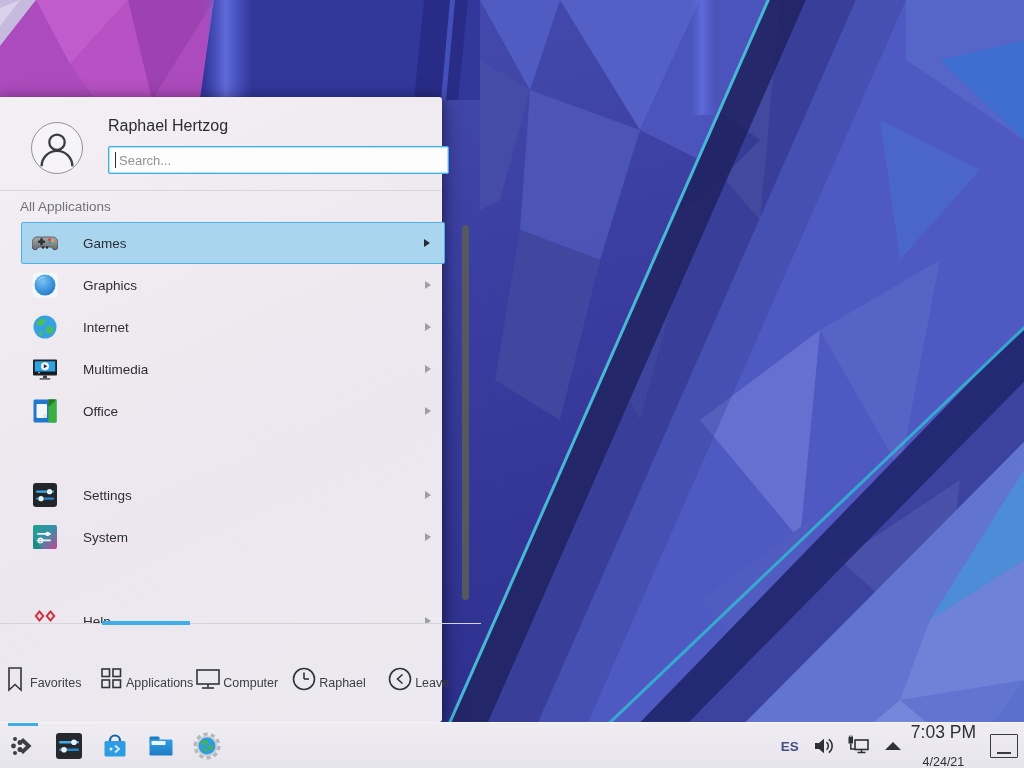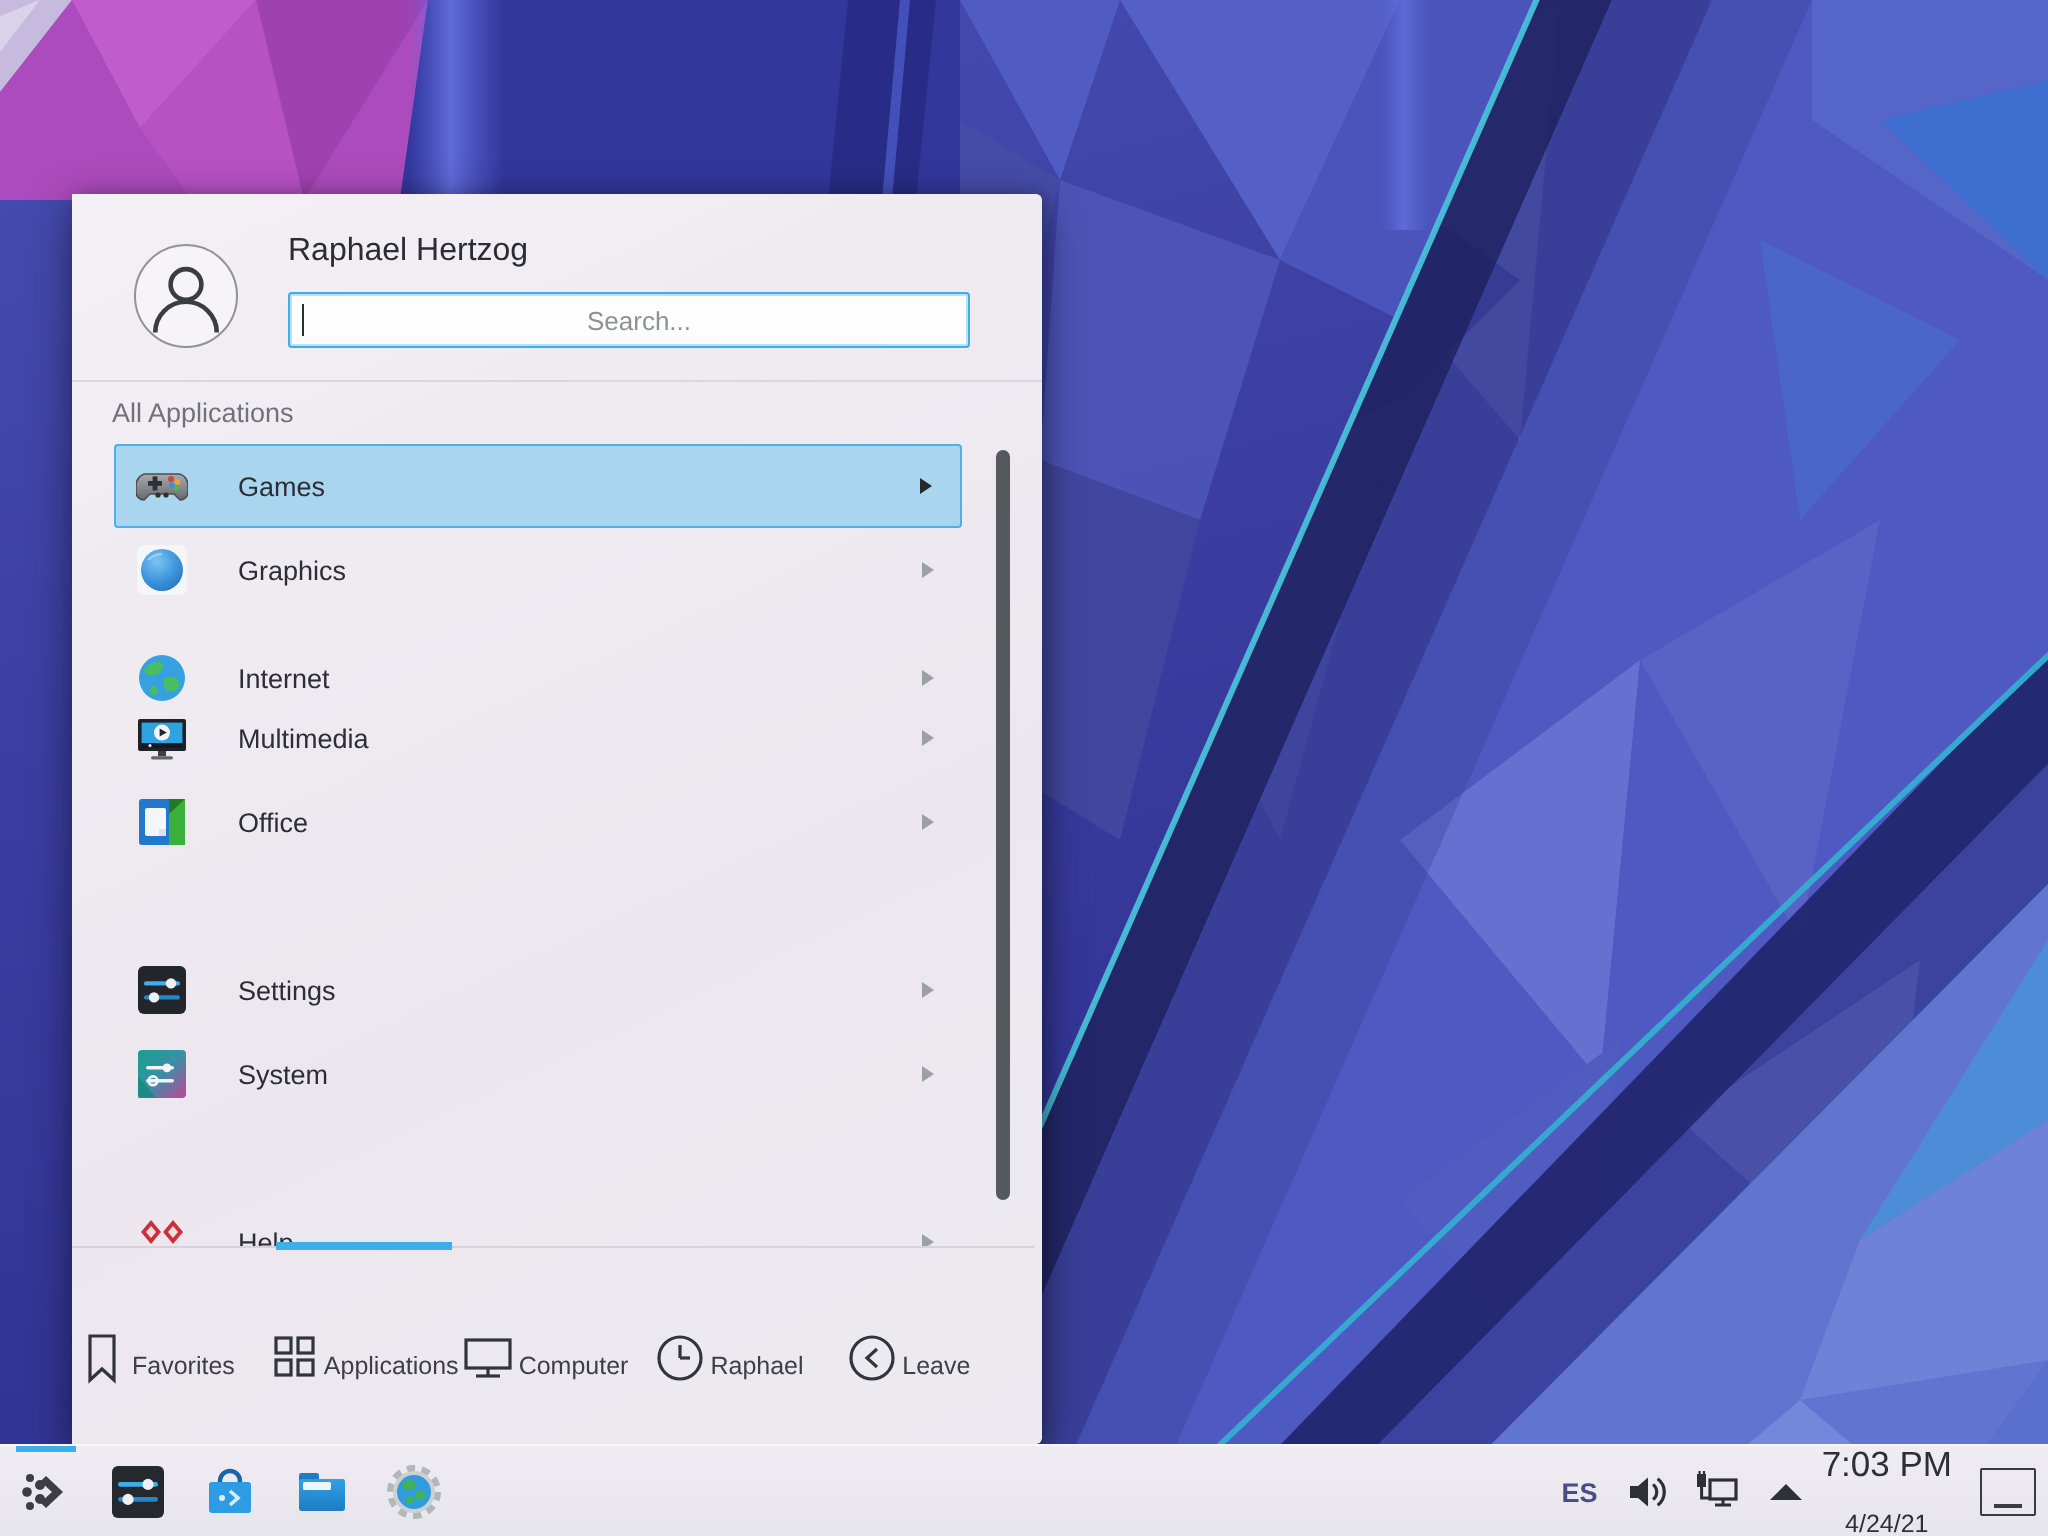--- a/index.html
+++ b/index.html
@@ -4,39 +4,38 @@
 <style>
   * { margin:0; padding:0; box-sizing:border-box; }
   html,body { width:1024px; height:768px; overflow:hidden; }
   body { font-family:"Liberation Sans", sans-serif; position:relative; background:#4753ba; }
 
   
   #wallpaper { position:absolute; inset:0; }
 
   
   #launcher {
-    position:absolute; left:0; top:97px; width:485px; height:625px;
+    position:absolute; left:0; top:97px; width:442px; height:625px;
     background:linear-gradient(155deg,#f3f0f4 0%, #efe9f0 35%, #ece7ee 60%, #eceaf0 100%);
     box-shadow:0 6px 22px rgba(0,0,0,.45), 2px 0 8px rgba(0,0,0,.18);
     border-radius:0 3px 3px 0;
     color:#26292d;
-    margin-left:36px;
   }
   .lp-header { position:absolute; left:0; top:0; width:100%; height:94px; border-bottom:1px solid #d9d7db; }
   .avatar {
     position:absolute; left:31px; top:25px; width:52px; height:52px;
     border:1px solid #8f9397; border-radius:50%; background:#f6f4f7;
     display:flex; align-items:center; justify-content:center;
   }
   .user-name { position:absolute; left:108px; top:20px; font-size:16px; color:#2a2d31; }
   .search-wrap { position:absolute; left:108px; top:49px; width:341px; height:28px; }
   .search-wrap input {
     width:100%; height:100%; border:1px solid #3daee9; outline:2px solid rgba(61,174,233,.35); outline-offset:-2px;
     border-radius:2px; background:#fdfdfe; font-family:"Liberation Sans",sans-serif;
-    font-size:13px; color:#0f172a; padding-left:10px;text-align:center;
+    font-size:13px; color:#0f172a; padding-left:10px;
   }
   .search-wrap input::placeholder { color:#8d9195; opacity:1; }
   .caret { position:absolute; left:7px; top:6px; width:1px; height:16px; background:#2a2d31; }
 
   .section-label { position:absolute; left:20px; top:102px; font-size:13.5px; color:#6f7378; }
 
   .cat-list { position:absolute; left:0; top:125px; width:481px; height:401px; overflow:hidden; }
   .cat-row {
     position:absolute; left:21px; width:424px; height:42px; border-radius:2px;
     display:flex; align-items:center; cursor:default;
@@ -204,21 +203,21 @@
             </defs>
           <rect x="0.5" y="0.5" width="25" height="25" rx="4" fill="#f4f7fa"></rect>
           <circle cx="13" cy="13" r="10.5" fill="url(#sph)"></circle>
           <path d="M6,8 a10.5,10.5 0 0 1 7,-3" stroke="#a8d6f5" stroke-width="1.2" fill="none" opacity="0.8"></path>
         </svg>
       </span>
       <span class="cat-label">Graphics</span>
       <span class="cat-arrow"></span>
     </div>
 
-    <div class="cat-row" style="top:96px">
+    <div class="cat-row" style="top:84px">
       <span class="cat-icon">
         <svg width="26" height="26" viewBox="0 0 26 26">
           <circle cx="13" cy="13" r="11.5" fill="#35a1e0"></circle>
           <path d="M4,9 q4,-5 8,-4 q3,1 1,4 q-2,3 -5,3 q-3,0 -4,-3z" fill="#48bd62"></path>
           <path d="M14,13 q5,-2 7,1 q1.5,3 -1,5 q-3,2 -5,0 q-2,-3 -1,-6z" fill="#48bd62"></path>
           <path d="M8,17 q3,0 3,2.5 q0,2.5 -3,2 q-2.5,-1 0,-4.5z" fill="#48bd62"></path>
         </svg>
       </span>
       <span class="cat-label">Internet</span>
       <span class="cat-arrow"></span>

